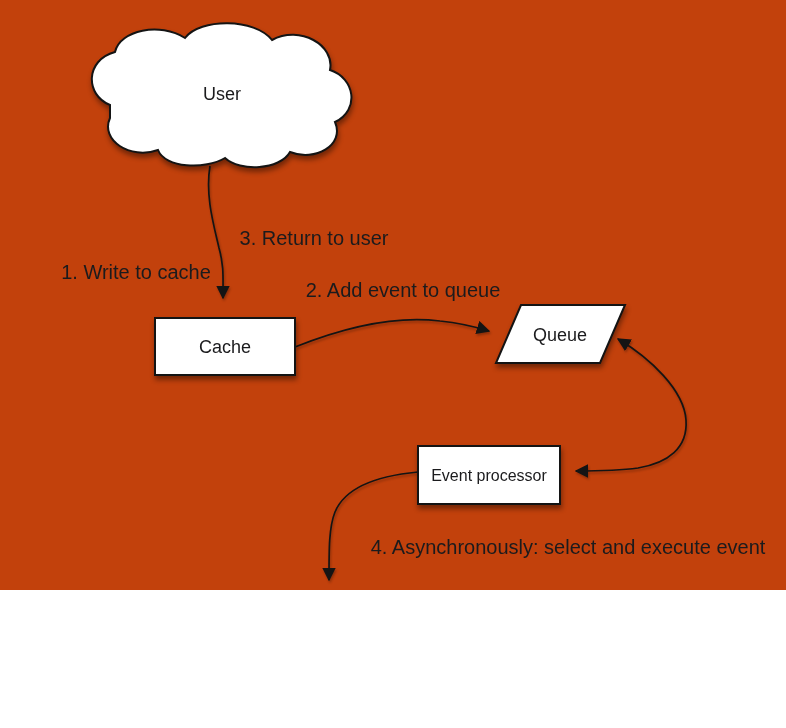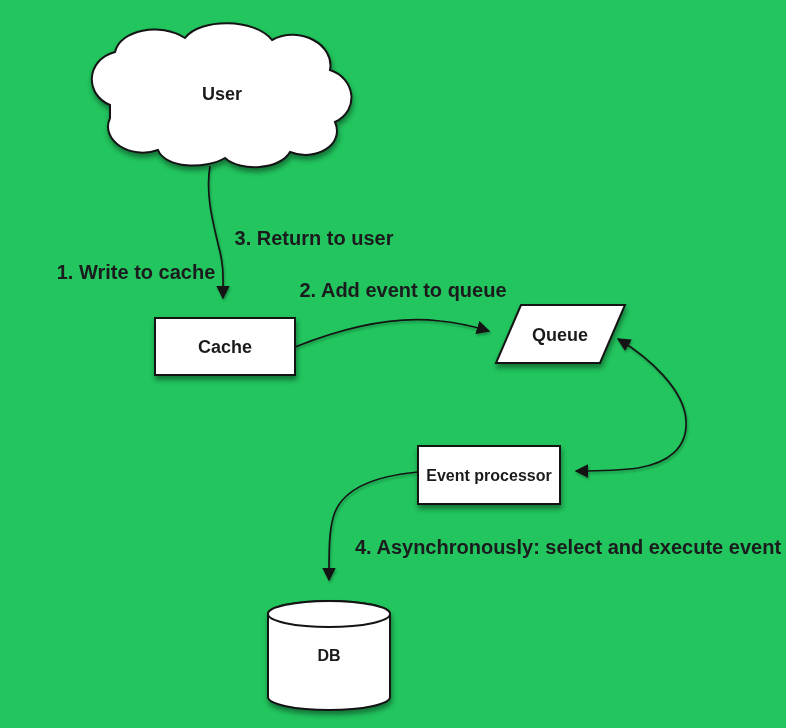--- a/index.html
+++ b/index.html
@@ -4,24 +4,23 @@
 <style>
   html, body {
     margin: 0;
     padding: 0;
     background: #ffffff;
     font-family: "Liberation Sans", sans-serif;
   }
   .canvas {
     position: relative;
     width: 786px;
-    height: 728px;
-    background: #22c55e;
+    height: 590px;
+    background: #c2410c;
     overflow: hidden;
-    font-weight: bold;
   }
   svg text {
     fill: #1b1b1d;
     font-family: "Liberation Sans", sans-serif;
   }
   .shape {
     fill: #ffffff;
     stroke: #141414;
     stroke-width: 2;
     filter: drop-shadow(1px 4px 2.5px rgba(0,0,0,0.40));

